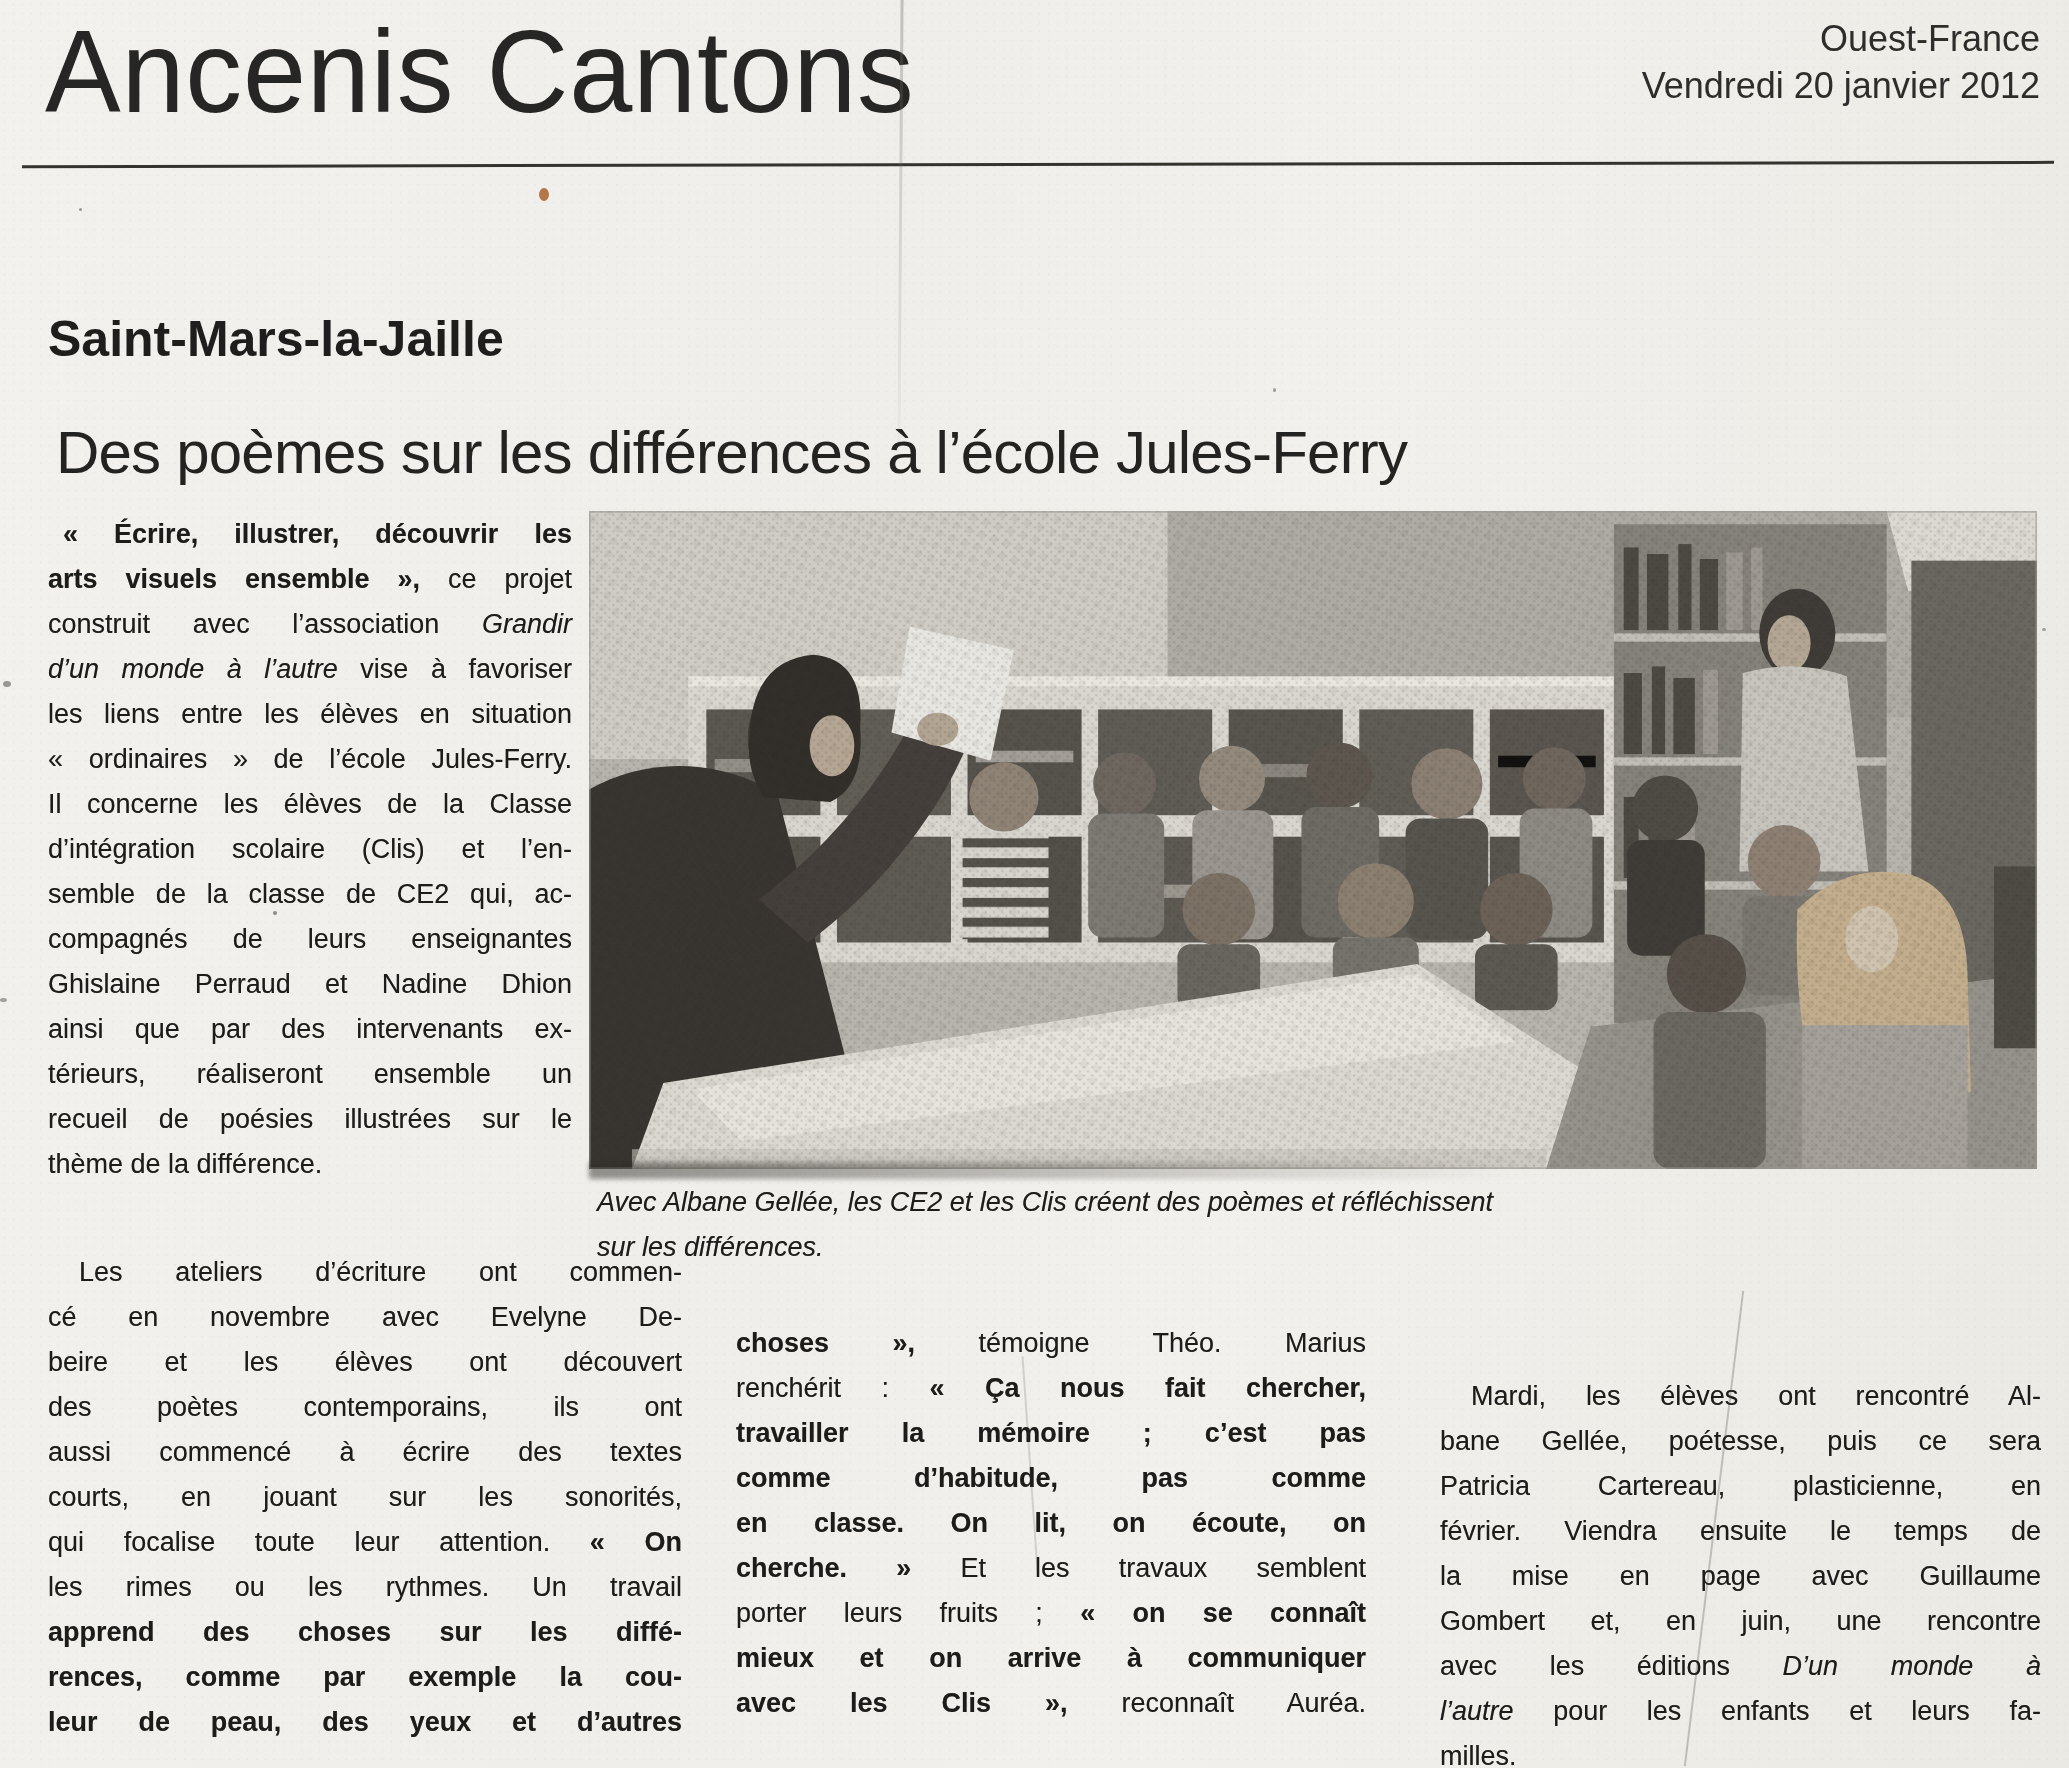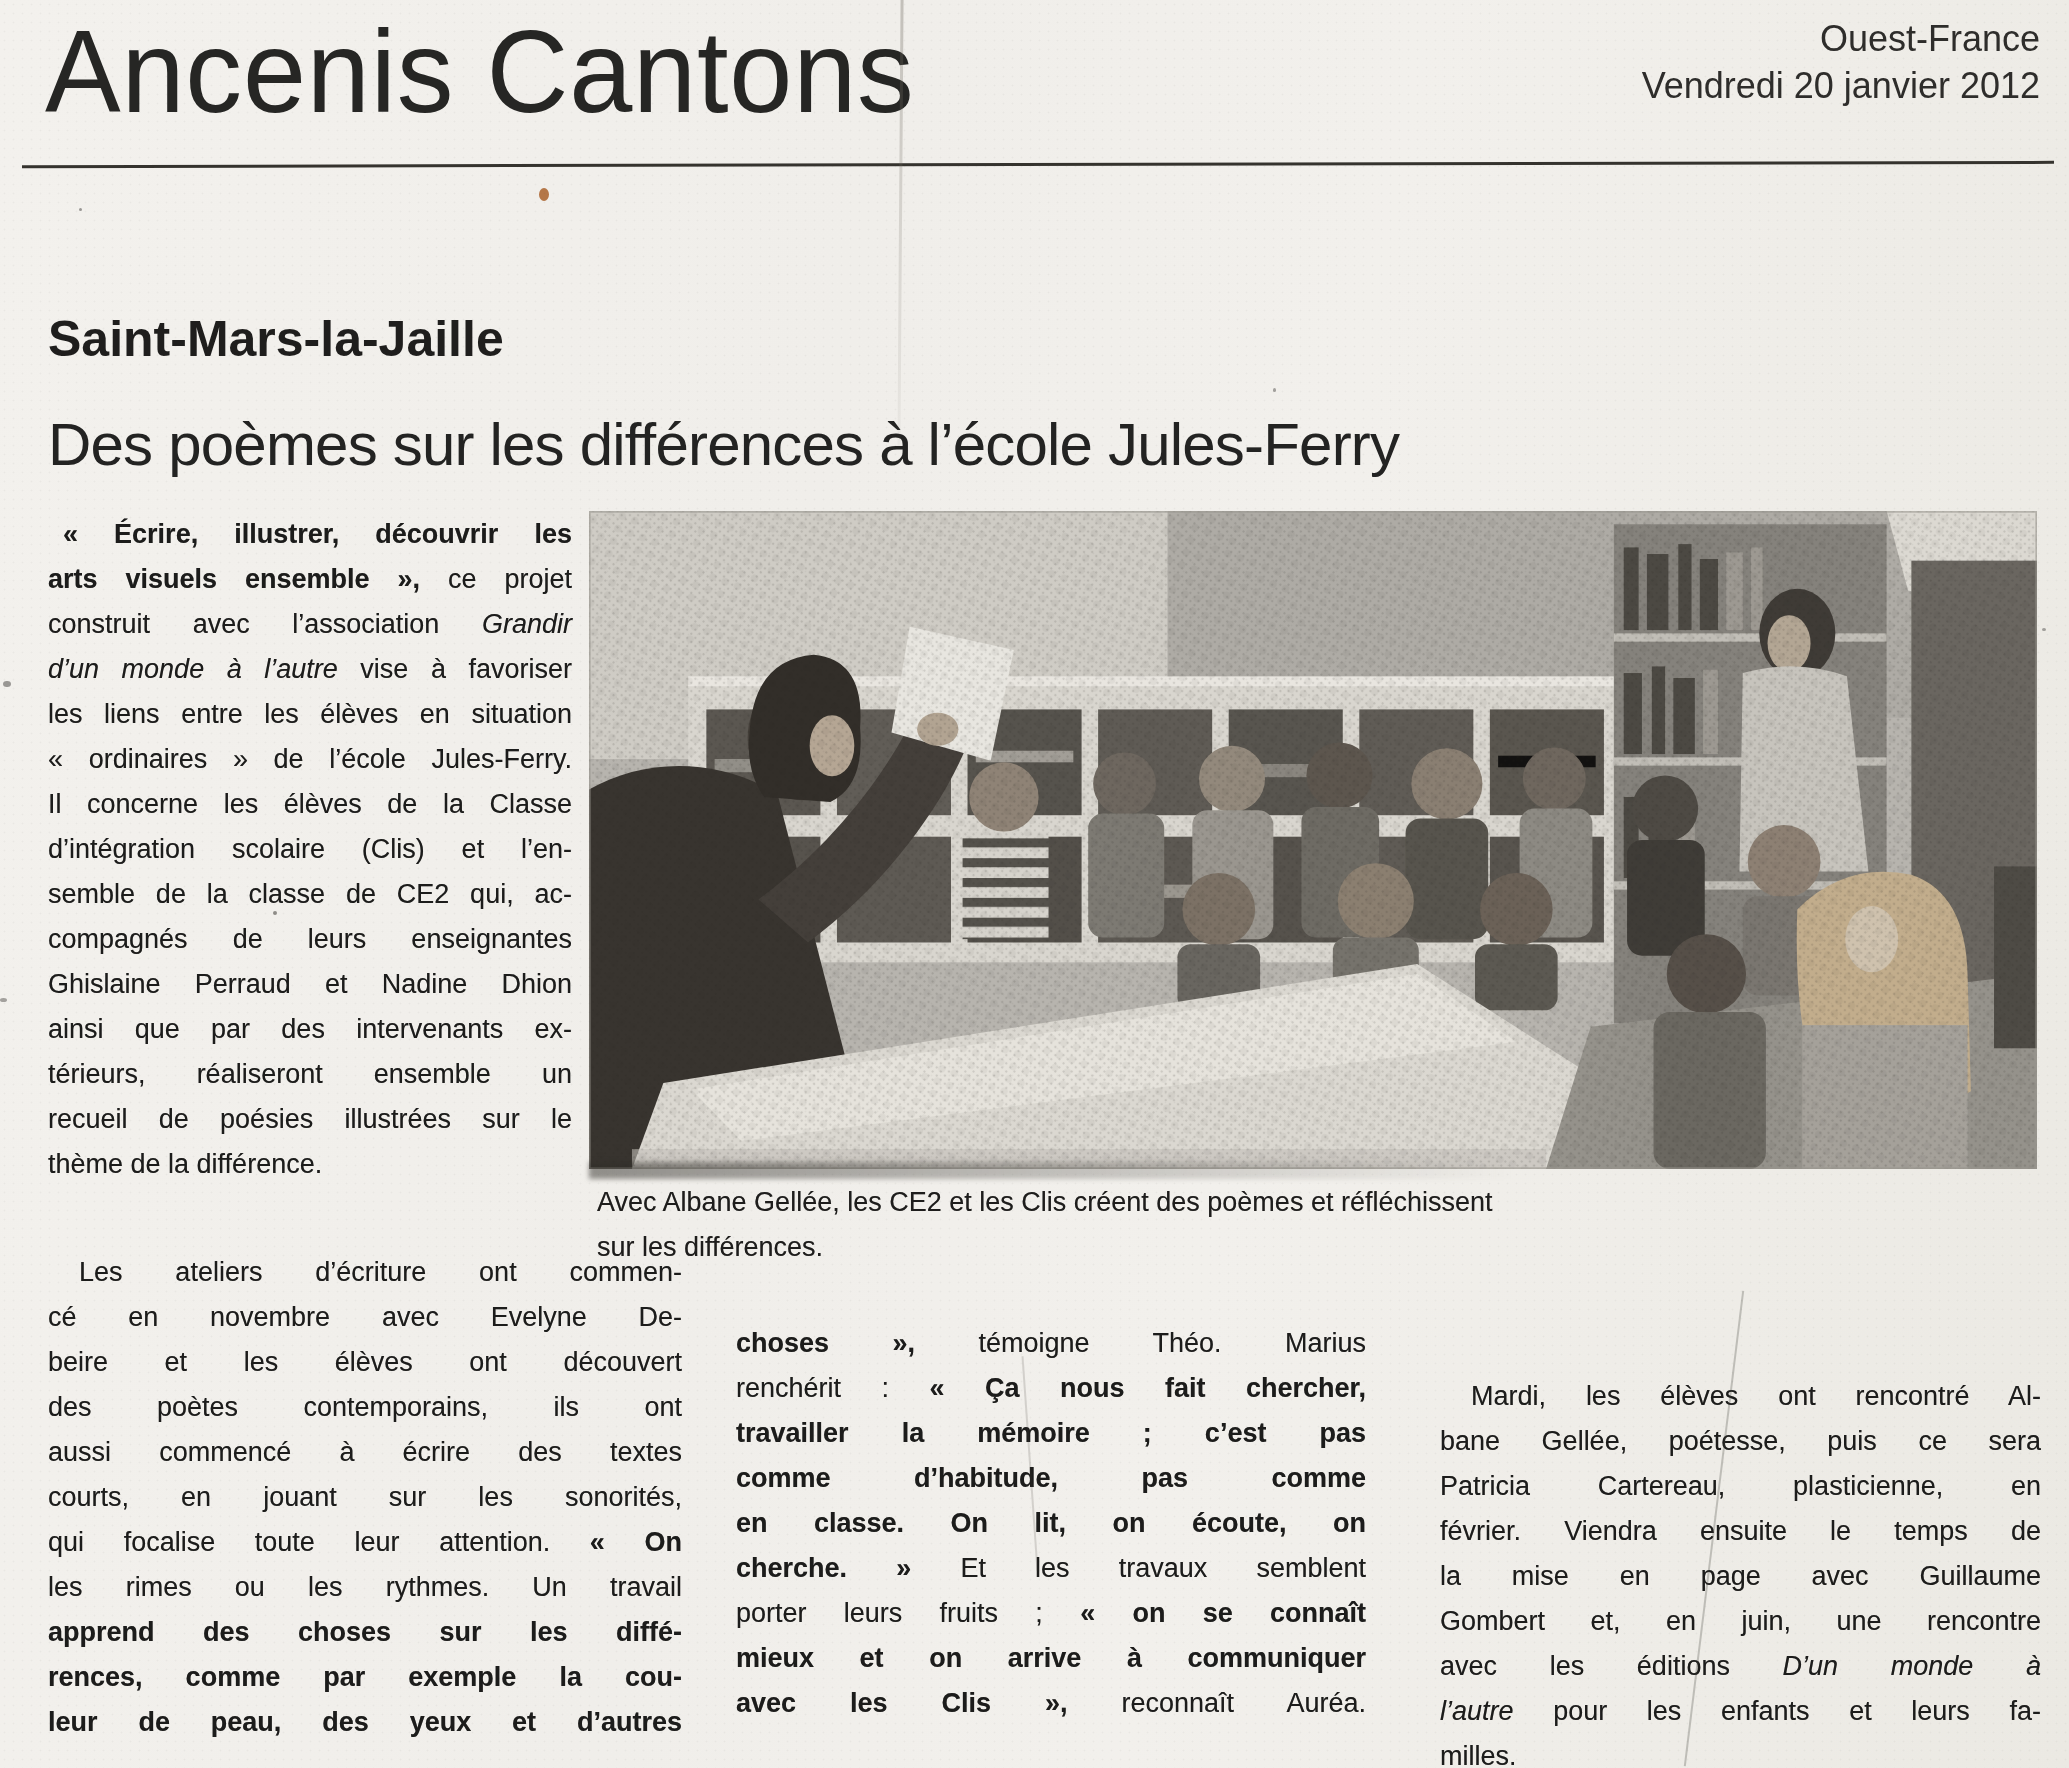--- a/index.html
+++ b/index.html
@@ -9,40 +9,40 @@
   .page::after{content:"";position:absolute;inset:0;pointer-events:none;opacity:.30;
     background-image:radial-gradient(rgba(40,38,34,.14) 0.8px,transparent 1.1px);
     background-size:9px 9px;}
   .mast-title{position:absolute;left:45px;top:8.3px;margin:0;font-size:117px;font-weight:400;
     color:#262624;letter-spacing:0.8px;transform:scaleX(.97);transform-origin:left top;line-height:1.1;}
   .mast-right{position:absolute;right:30px;top:15px;text-align:right;font-size:36px;
     line-height:47px;color:#2e2d2b;}
   .rule{position:absolute;left:21.5px;right:16.5px;top:163px;height:3.3px;background:#35332e;
     transform:rotate(-.12deg);}
   .town{position:absolute;left:48px;top:310px;margin:0;font-size:50px;font-weight:bold;color:#1f1e1d;}
-  .headline{position:absolute;left:46px;top:408px;margin:2px;font-size:60px;font-weight:400;
+  .headline{position:absolute;left:46px;top:408px;margin:10px;font-size:60px;font-weight:400;
     letter-spacing:-0.8px;color:#232322;}
   .col{position:absolute;font-size:27px;line-height:45px;text-shadow:0 0 0.5px rgba(28,28,26,.45);}
   .col1top{left:48px;top:512px;width:524px;}
   .col1bot{left:48px;top:1250px;width:634px;}
   .col2{left:736px;top:1321px;width:630px;}
   .col3{left:1440px;top:1374px;width:601px;}
   .line{text-align:justify;text-align-last:justify;}
   .line.ragged{text-align-last:left;}
   .line.indent{text-indent:31px;}
   .line.indent-sm{text-indent:15px;}
   .b{font-weight:bold;}
   .i{font-style:italic;}
   figure.photo{position:absolute;left:589px;top:511px;width:1448px;height:658px;margin:0;}
   figure.photo svg{display:block;width:100%;height:100%;}
   .photo-smear{position:absolute;left:589px;top:1162px;width:926px;height:16.5px;
     background:linear-gradient(to right,rgba(48,46,41,.5),rgba(48,46,41,.18) 65%,transparent);
     filter:blur(2.5px);}
   .caption{position:absolute;left:597px;top:1180px;width:1323px;font-size:27px;line-height:45px;
-    color:#1e1d1c;text-shadow:0 0 0.5px rgba(28,28,26,.45);}
+    font-style:italic;color:#1e1d1c;text-shadow:0 0 0.5px rgba(28,28,26,.45);}
   .crease-v{position:absolute;left:899px;top:0;width:2.5px;height:446px;
     background:linear-gradient(to bottom,rgba(110,105,95,.35),rgba(110,105,95,.05));transform:rotate(.4deg);}
   .crease-d{position:absolute;left:1713px;top:1289px;width:1.7px;height:479px;
     background:rgba(70,67,60,.28);transform:rotate(7deg);}
   .crease-d2{position:absolute;left:1029px;top:1356px;width:1.7px;height:215px;
     background:rgba(70,67,60,.18);transform:rotate(-4deg);}
   .speck-rust{position:absolute;left:539px;top:188px;width:10px;height:13.2px;border-radius:50%;
     background:#a9622c;opacity:.85;}
   .speck{position:absolute;border-radius:50%;background:#2d2b28;}
   .sp1{left:273px;top:911px;width:4.1px;height:4.1px;opacity:.5;}

